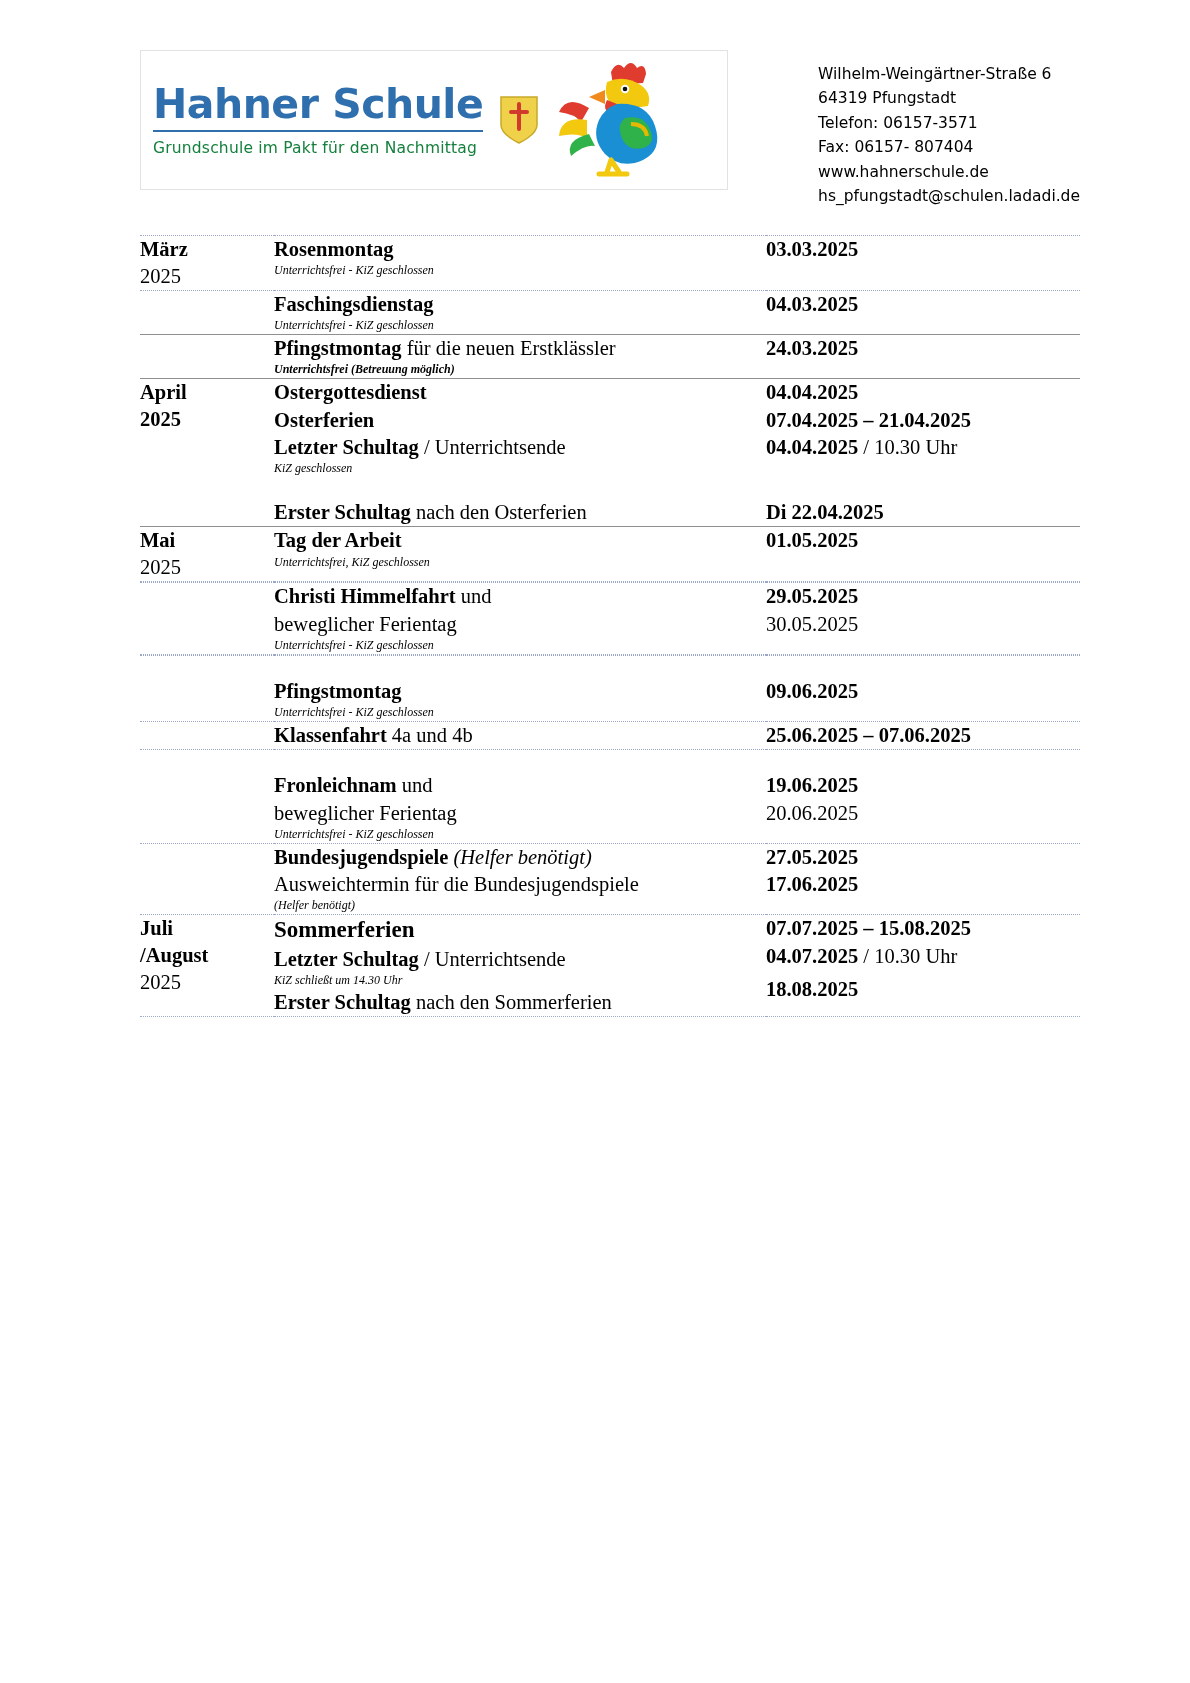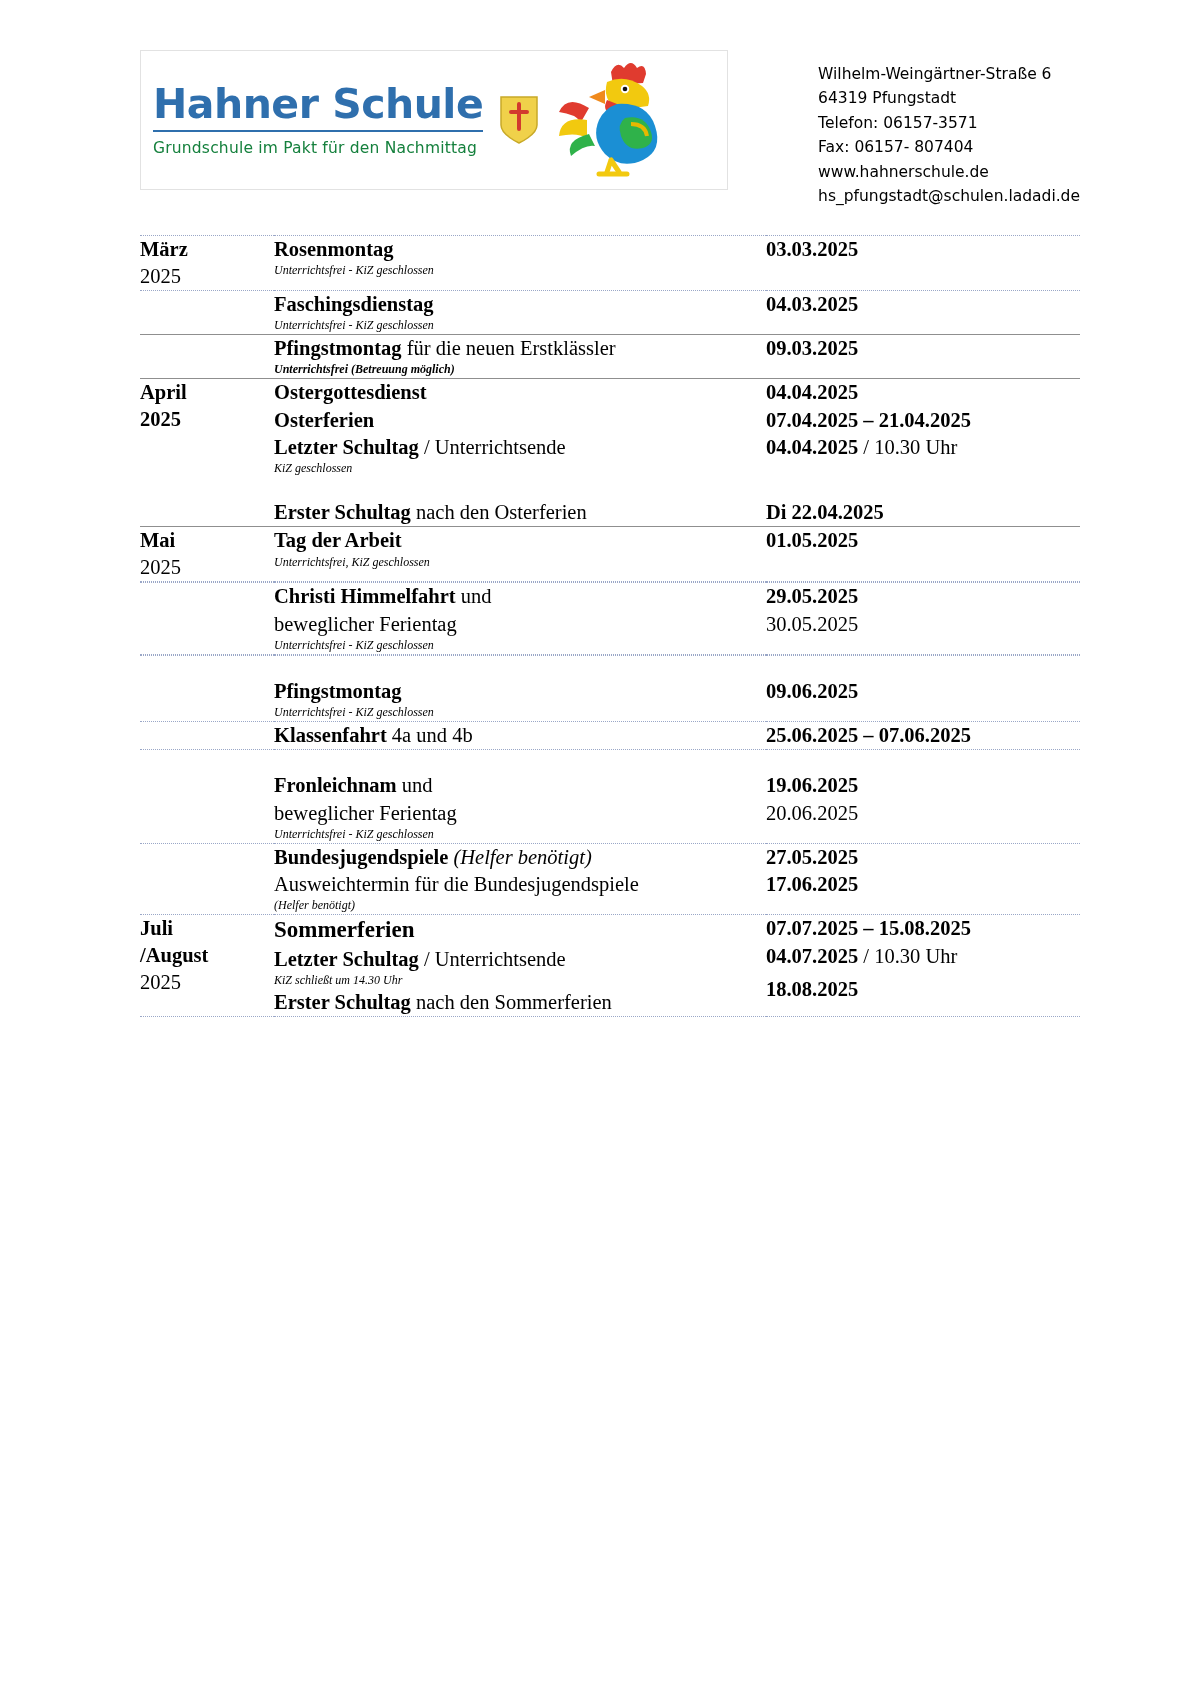--- a/index.html
+++ b/index.html
@@ -243,21 +243,21 @@
           <td colspan="3"></td>
         </tr>
 
       <tr>
         <td class="month"></td>
         <td class="event">
           <span class="line"><b>Pfingstmontag</b><span> für die neuen Erstklässler</span></span>
           <span class="note b">Unterrichtsfrei (Betreuung möglich)</span>
         </td>
         <td class="date">
-          <span class="line b">09.03.2025</span>
+          <span class="line b">24.03.2025</span>
         </td>
       </tr>
       <tr class="row-sep solid">
           <td colspan="3"></td>
         </tr>
 
       <tr>
         <td class="month">
           <span class="line b">April</span>
           <span class="line b">2025</span>

